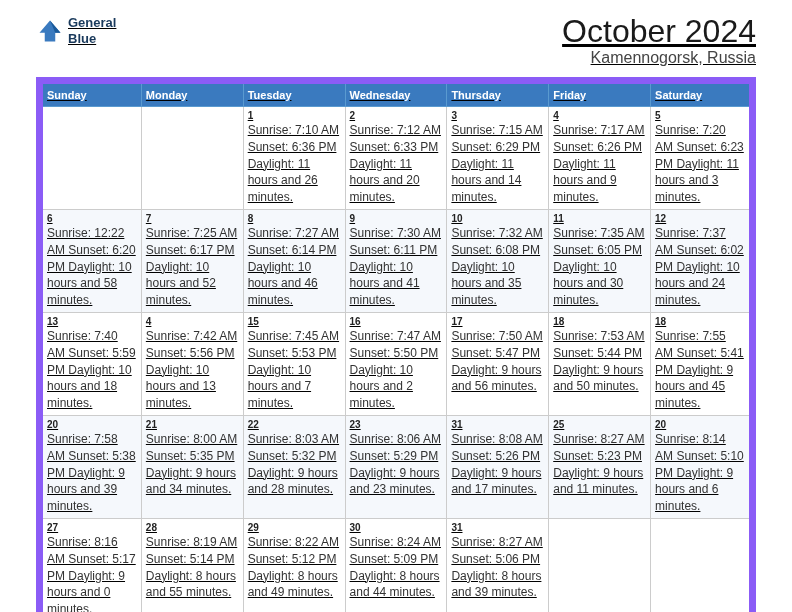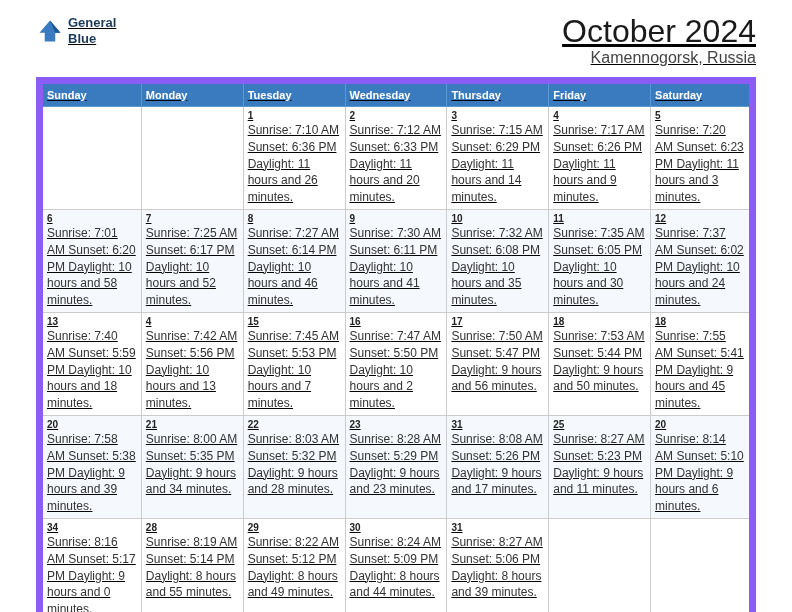--- a/index.html
+++ b/index.html
@@ -169,21 +169,21 @@
             <span class="day-num">5</span>
             <div class="day-detail">Sunrise: 7:20 AM
 Sunset: 6:23 PM
 Daylight: 11 hours
 and 3 minutes.</div>
           </td>
         </tr>
         <tr>
           <td>
             <span class="day-num">6</span>
-            <div class="day-detail">Sunrise: 7:01 AM
+            <div class="day-detail">Sunrise: 12:22 AM
 Sunset: 6:20 PM
 Daylight: 10 hours
 and 58 minutes.</div>
           </td>
           <td>
             <span class="day-num">7</span>
             <div class="day-detail">Sunrise: 7:25 AM
 Sunset: 6:17 PM
 Daylight: 10 hours
 and 52 minutes.</div>
@@ -292,21 +292,21 @@
           </td>
           <td>
             <span class="day-num">22</span>
             <div class="day-detail">Sunrise: 8:03 AM
 Sunset: 5:32 PM
 Daylight: 9 hours
 and 28 minutes.</div>
           </td>
           <td>
             <span class="day-num">23</span>
-            <div class="day-detail">Sunrise: 8:28 AM
+            <div class="day-detail">Sunrise: 8:06 AM
 Sunset: 5:29 PM
 Daylight: 9 hours
 and 23 minutes.</div>
           </td>
           <td>
             <span class="day-num">31</span>
             <div class="day-detail">Sunrise: 8:08 AM
 Sunset: 5:26 PM
 Daylight: 9 hours
 and 17 minutes.</div>
@@ -321,21 +321,21 @@
           <td>
             <span class="day-num">20</span>
             <div class="day-detail">Sunrise: 8:14 AM
 Sunset: 5:10 PM
 Daylight: 9 hours
 and 6 minutes.</div>
           </td>
         </tr>
         <tr>
           <td>
-            <span class="day-num">34</span>
+            <span class="day-num">27</span>
             <div class="day-detail">Sunrise: 8:16 AM
 Sunset: 5:17 PM
 Daylight: 9 hours
 and 0 minutes.</div>
           </td>
           <td>
             <span class="day-num">28</span>
             <div class="day-detail">Sunrise: 8:19 AM
 Sunset: 5:14 PM
 Daylight: 8 hours

